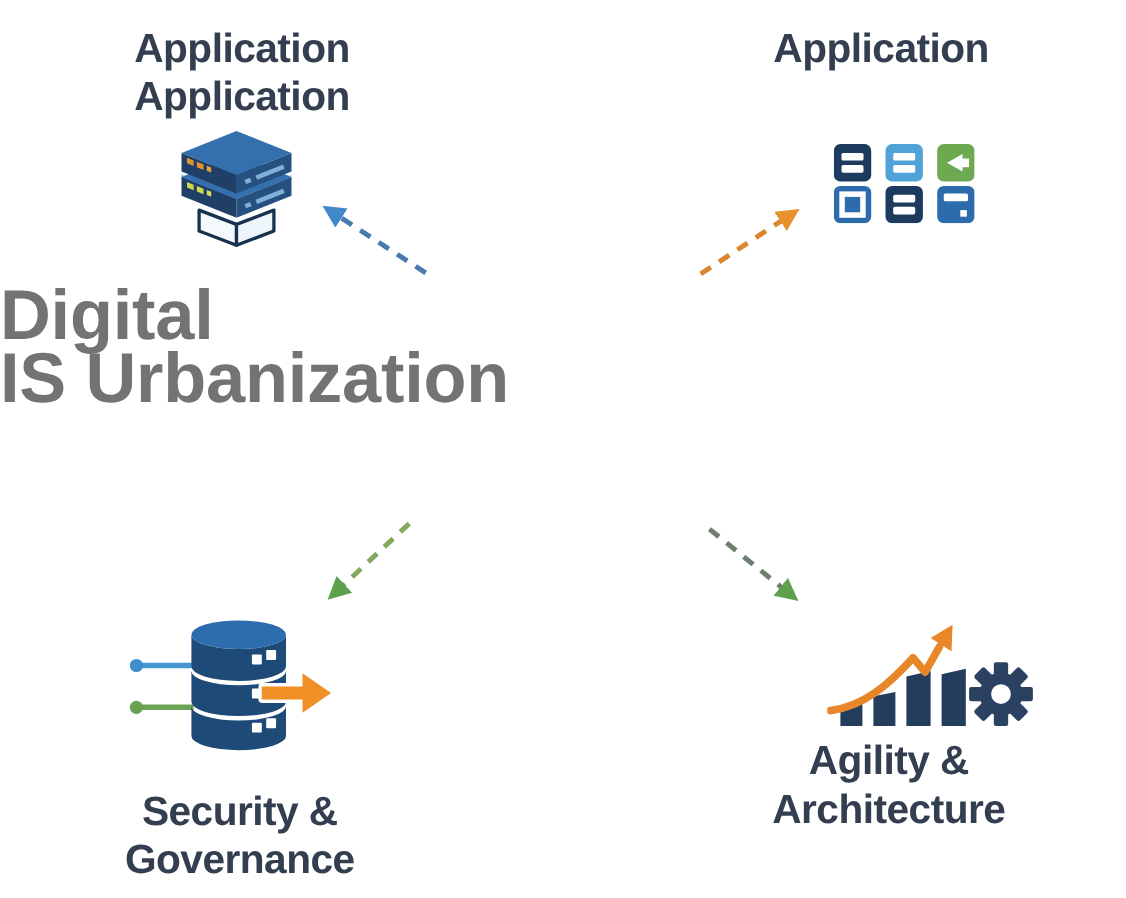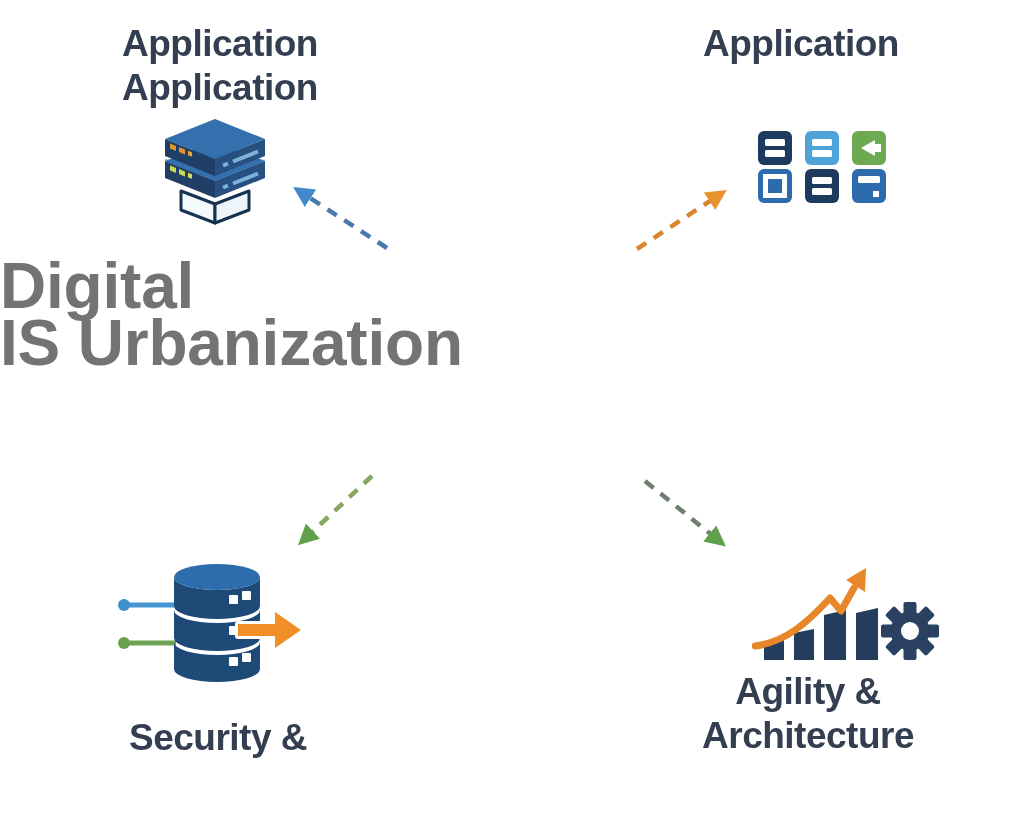--- a/index.html
+++ b/index.html
@@ -54,20 +54,21 @@
     <span>Application</span>
     <span>Application</span>
   </div>
 
   <div class="node-label" style="left:641px;top:22px;">
     <span>Application</span>
   </div>
 
   <div class="node-label" style="left:58px;top:716px;">
     <span>Security &amp;</span>
+    <span>Governance</span>
   </div>
 
   <div class="node-label" style="left:648px;top:670px;">
     <span>Agility &amp;</span>
     <span>Architecture</span>
   </div>
 
   <svg class="icon" style="left:157px;top:114px;" width="116" height="114" viewBox="0 0 116 112">
 
     <polygon points="24,76 58,89 58,108 24,95" fill="#f4f9fc" stroke="#16324f" stroke-width="3" stroke-linejoin="round"></polygon>

